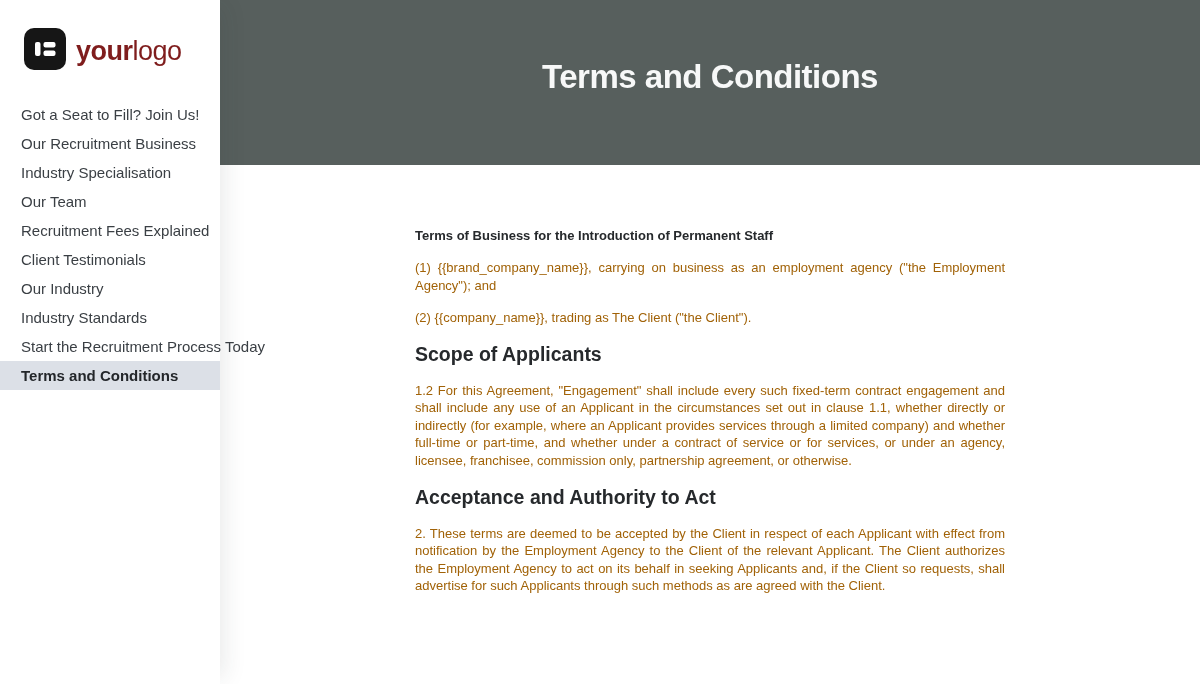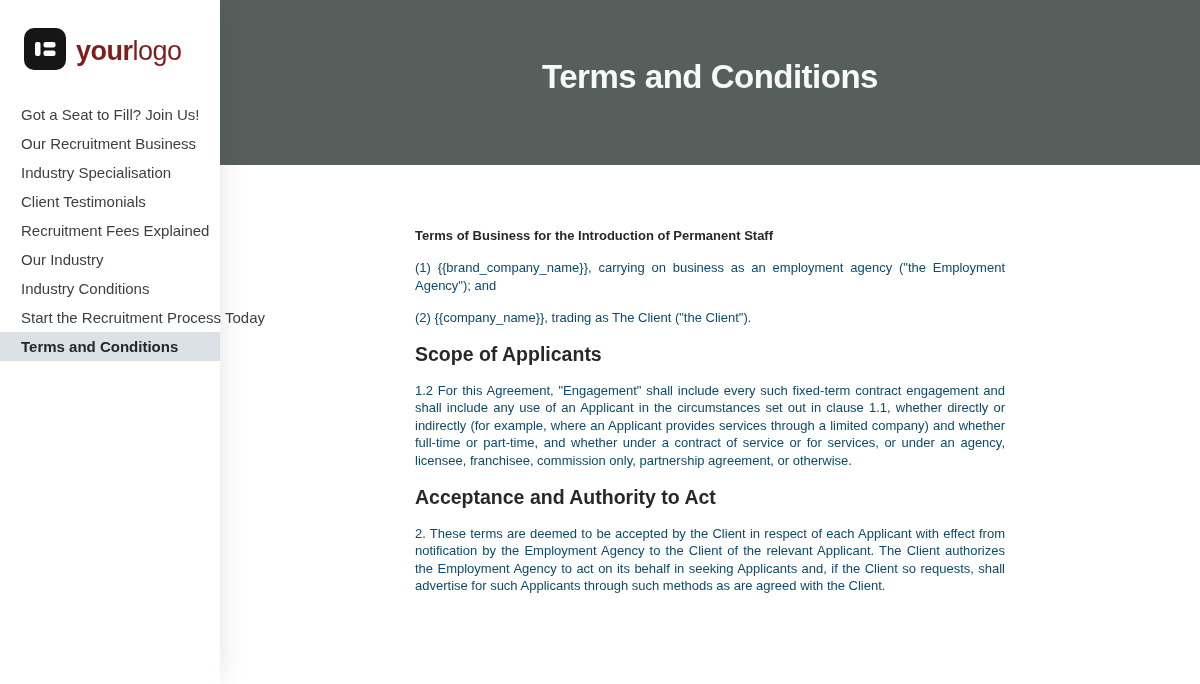--- a/index.html
+++ b/index.html
@@ -87,21 +87,21 @@
     font-size: 13px;
     line-height: 1.35;
   }
   .doc .block { margin-bottom: 14.5px; }
   .doc .h {
     font-weight: 700;
     color: #26292c;
     text-align: left;
   }
   .doc .p {
-    color: #0c4a6e;
+    color: #a16207;
     text-align: justify;
   }
 </style>
 </head>
 <body>
 
 <aside class="sidebar">
   <div class="logo">
     <span>
       <svg class="logo-mark" viewBox="0 0 42 42" xmlns="http://www.w3.org/2000/svg">
@@ -111,24 +111,25 @@
         <rect x="19.5" y="22.5" width="12" height="5.5" rx="2" fill="#ffffff"></rect>
       </svg>
     </span>
     <span class="logo-text"><span class="bold">your</span><span class="light">logo</span></span>
   </div>
 
   <nav class="nav">
     <div class="nav-item">Got a Seat to Fill? Join Us!</div>
     <div class="nav-item">Our Recruitment Business</div>
     <div class="nav-item">Industry Specialisation</div>
+    <div class="nav-item">Our Team</div>
+    <div class="nav-item">Recruitment Fees Explained</div>
     <div class="nav-item">Client Testimonials</div>
-    <div class="nav-item">Recruitment Fees Explained</div>
     <div class="nav-item">Our Industry</div>
-    <div class="nav-item">Industry Conditions</div>
+    <div class="nav-item">Industry Standards</div>
     <div class="nav-item">Start the Recruitment Process Today</div>
     <div class="nav-item active">Terms and Conditions</div>
   </nav>
 </aside>
 
 <header class="header">
   <h1 class="header-title">Terms and Conditions</h1>
 </header>
 
 <main class="main">

